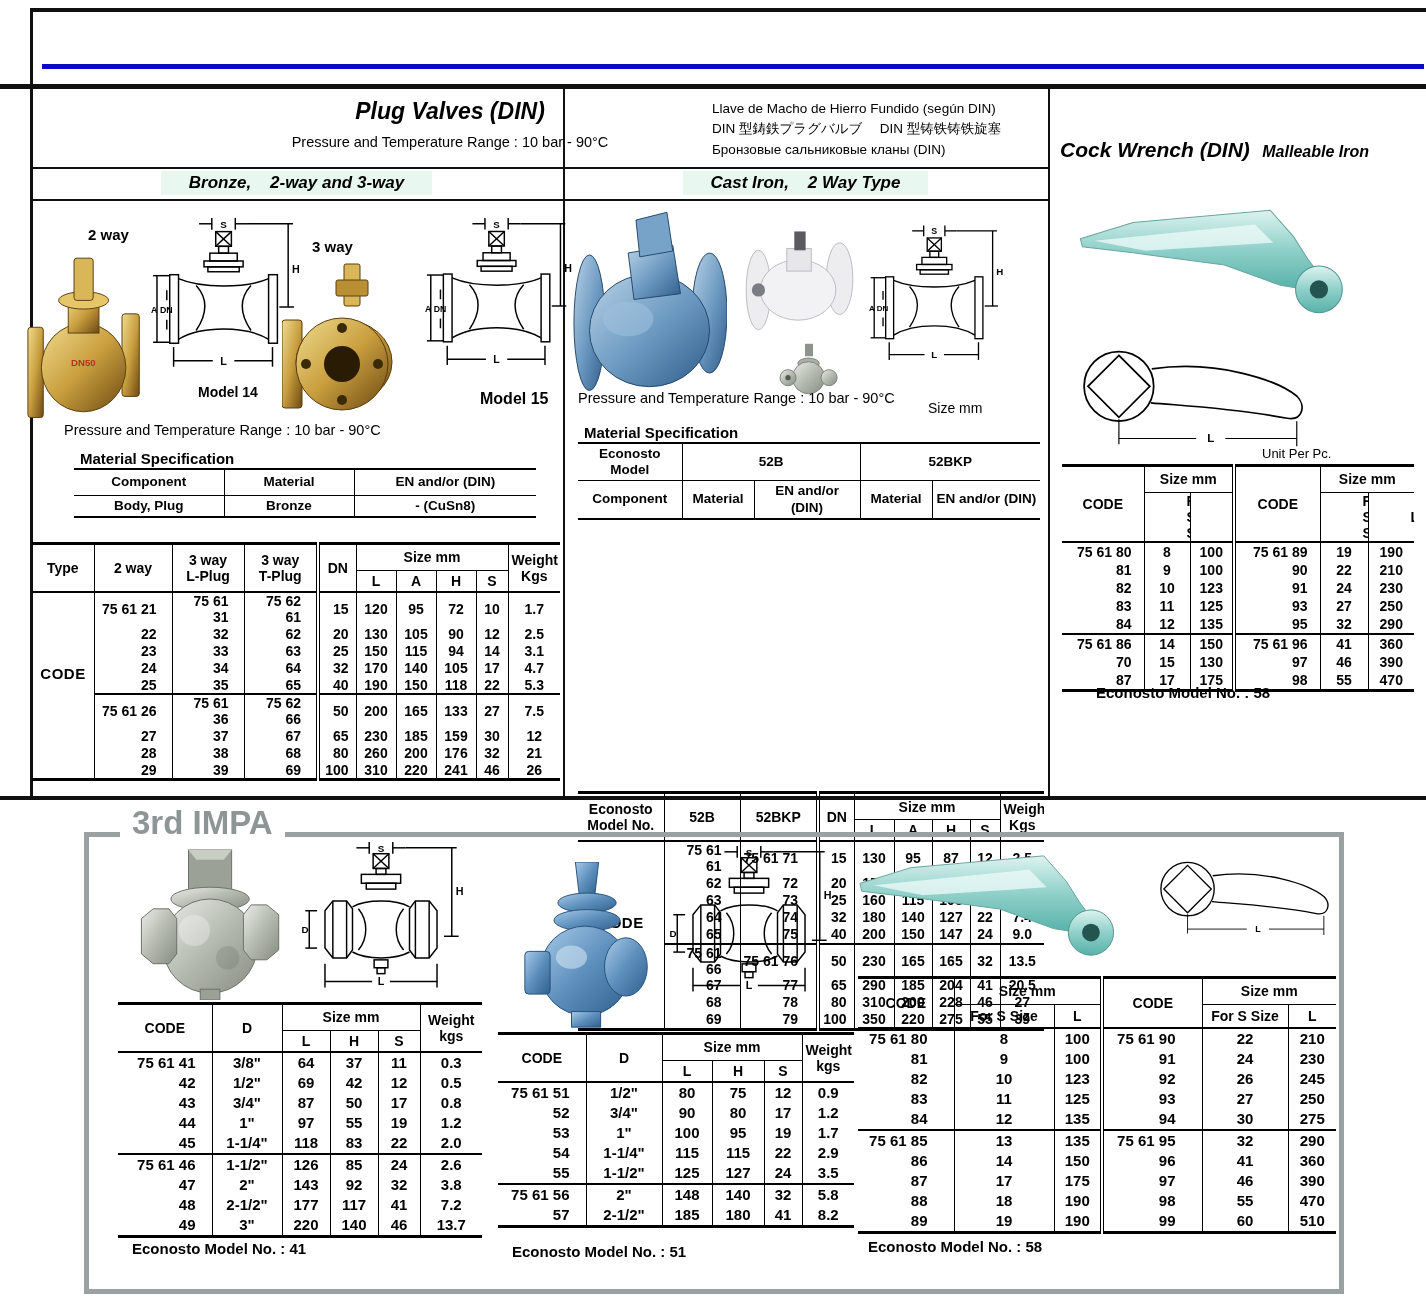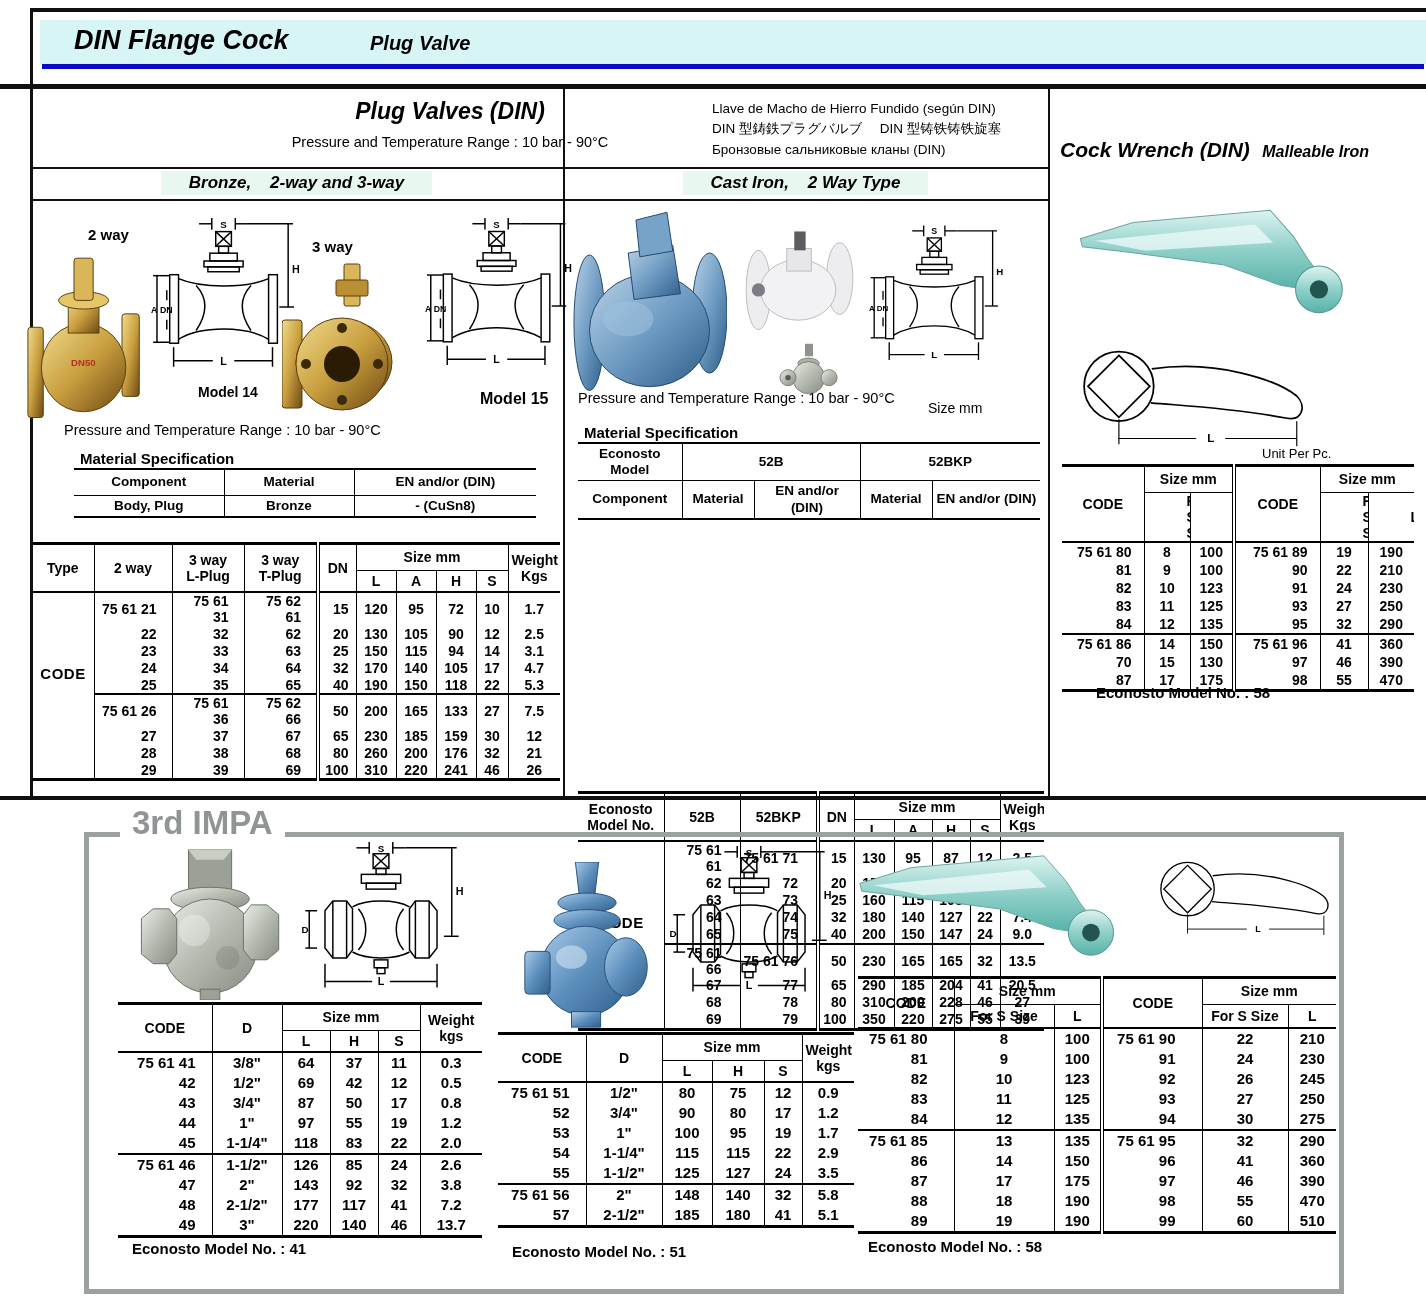--- a/index.html
+++ b/index.html
@@ -260,24 +260,20 @@
     <ellipse cx="48" cy="98" rx="16" ry="12" fill="#cfe3f2" opacity=".6"></ellipse>
   </g>
 </defs>
 </svg>
 
 <div id="page">
 
   <div class="abs rule" style="left:30px;top:8px;width:1396px;height:4px"></div>
   <div class="abs rule" style="left:30px;top:8px;width:3px;height:790px"></div>
 
-  <div class="abs" style="left:40px;top:20px;width:1386px;height:44px;background:#d8f5f6">
-    <span class="abs bi" style="left:34px;top:5px;font-size:27px">DIN Flange Cock</span>
-    <span class="abs bi" style="left:330px;top:12px;font-size:20px">Plug Valve</span>
-  </div>
   <div class="abs" style="left:42px;top:64px;width:1382px;height:5px;background:#0a0ac8"></div>
   <div class="abs rule" style="left:0;top:84px;width:1426px;height:5px"></div>
 
   <div class="abs rule" style="left:563px;top:89px;width:2px;height:709px"></div>
   <div class="abs rule" style="left:1048px;top:89px;width:2px;height:709px"></div>
 
   <div class="abs bi" style="left:300px;top:98px;width:300px;text-align:center;font-size:23px">Plug Valves (DIN)</div>
   <div class="abs" style="left:285px;top:134px;width:330px;text-align:center;font-size:14.5px">Pressure and Temperature Range : 10 bar - 90°C</div>
   <div class="abs" style="left:712px;top:99px;width:335px;font-size:13.5px;line-height:1.5">
     <div>Llave de Macho de Hierro Fundido (según DIN)</div>
@@ -970,21 +966,21 @@
           <td>140</td>
           <td>32</td>
           <td>5.8</td>
         </tr>
         <tr>
           <td>57</td>
           <td>2-1/2"</td>
           <td>185</td>
           <td>180</td>
           <td>41</td>
-          <td>5.1</td>
+          <td>8.2</td>
         </tr>
       </tbody>
   </table>
   <div class="abs foot" style="left:512px;top:1243px">Econosto Model No. : 51</div>
 
   <svg class="abs" style="left:852px;top:842px" width="295" height="128" viewBox="0 0 300 130">
       <use href="#g-wrench-photo"></use>
     </svg>
   <svg class="abs" style="left:1152px;top:852px" width="200" height="89" viewBox="0 0 270 120">
       <use href="#g-wrench-draw"></use>

